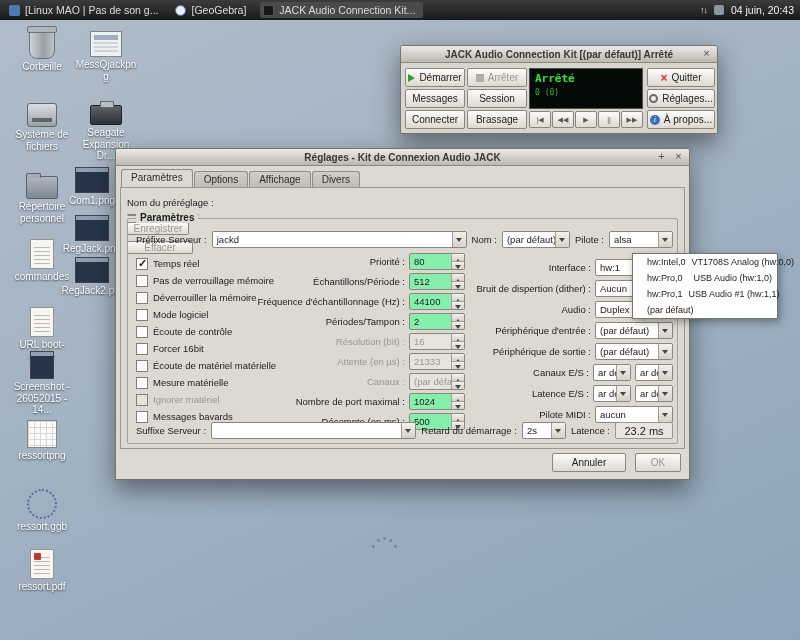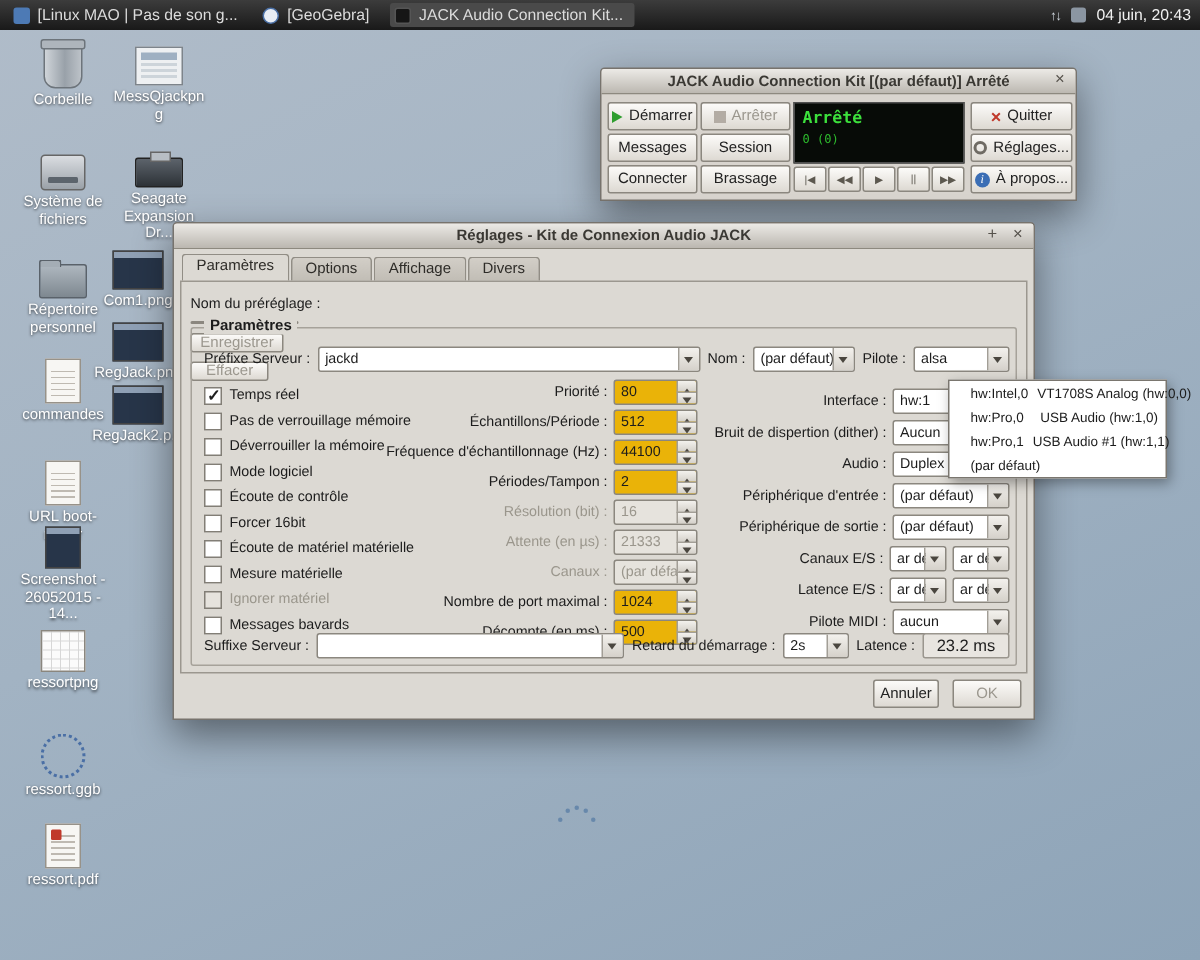--- a/index.html
+++ b/index.html
@@ -66,21 +66,21 @@
   
   .btn{display:inline-flex;align-items:center;justify-content:center;gap:4px;
     background:linear-gradient(#fcfbf9,#ddd9d2);border:1px solid #8b877f;border-radius:2px;
     font-size:10px;color:#222;cursor:default;font-family:"Liberation Sans",sans-serif;}
   .btn.dis{color:#9b978e;}
   .combo{position:relative;display:flex;align-items:center;background:#fff;border:1px solid #8b877f;
     border-radius:2px;height:17px;padding:0 17px 0 4px;font-size:9.5px;white-space:nowrap;overflow:hidden;}
   .combo .dd{position:absolute;right:0;top:0;bottom:0;width:14px;
     background:linear-gradient(#f3f1ed,#d5d1ca);border-left:1px solid #a29e96;}
   .combo .dd::after{content:"";position:absolute;left:3px;top:6px;border:3.5px solid transparent;border-top:4.5px solid #4a463f;}
-  .spinf{position:relative;display:flex;align-items:center;background:#eab308;border:1px solid #8b877f;
+  .spinf{position:relative;display:flex;align-items:center;background:#86efac;border:1px solid #8b877f;
     border-radius:2px;height:17px;padding:0 16px 0 4px;font-size:9.5px;white-space:nowrap;overflow:hidden;width:56px;flex:none;}
   .spinf.dis{background:#e6e3dd;color:#9a968c;}
   .ud{position:absolute;right:0;top:0;bottom:0;width:13px;display:flex;flex-direction:column;}
   .ud i{flex:1;position:relative;background:linear-gradient(#f3f1ed,#d5d1ca);border-left:1px solid #a29e96;}
   .ud i+i{border-top:1px solid #a29e96;}
   .ud i.u::after{content:"";position:absolute;left:3px;top:2px;border:3px solid transparent;border-bottom:4px solid #4a463f;}
   .ud i.d::after{content:"";position:absolute;left:3px;top:3px;border:3px solid transparent;border-top:4px solid #4a463f;}
   .cbrow{display:flex;align-items:center;gap:5px;height:13px;font-size:9.5px;white-space:nowrap;}
   .cb{width:12px;height:12px;background:#fff;border:1px solid #827e76;flex:none;position:relative;}
   .cbrow.checked .cb::after{content:"✓";position:absolute;top:-2px;left:1px;font-size:11px;font-weight:bold;color:#1f1f1f;}
@@ -126,21 +126,21 @@
   .rcombos{position:absolute;top:40px;right:4px;width:258px;display:flex;flex-direction:column;gap:4px;}
   .crow{display:flex;align-items:center;gap:4px;height:17px;}
   .w78{width:78px;flex:none;}
   .w38{width:38px;flex:none;padding-right:15px;}
   .w44{width:44px;flex:none;}
   .w68{width:68px;flex:none;}
   .w64{width:64px;flex:none;}
   .frow{position:absolute;bottom:4px;left:8px;right:4px;display:flex;align-items:center;gap:5px;}
   .lat{width:58px;flex:none;}
   .dlg-btns{position:absolute;right:8px;bottom:7px;display:flex;gap:9px;}
-  .dbtn{width:44px;height:19px;}
+  .dbtn{width:74px;height:19px;}
   .dbtn2{width:46px;height:19px;}
 
   
   .popup{position:absolute;left:632px;top:253px;width:146px;background:#fff;border:1px solid #7a766f;
     box-shadow:2px 3px 8px rgba(0,0,0,.35);z-index:40;}
   .prow{height:16px;display:flex;align-items:center;padding:0 5px 0 14px;font-size:9px;position:relative;white-space:nowrap;}
   .prow .pdesc{margin-left:auto;padding-left:6px;}
   .prow.selected::before{content:"✓";position:absolute;left:2px;top:2px;font-size:10px;}
 
   
@@ -326,21 +326,21 @@
 
     <div class="page">
 
       <div class="prow1">
         <span class="lab">Nom du préréglage :</span>
         <div class="combo flex1">
           <span>(par défaut)</span>
           <span class="dd"></span>
         </div>
         <button class="btn dis" style="width:62px;height:18px">Enregistrer</button>
-        <button class="btn dis" style="width:52px;height:18px">Effacer</button>
+        <button class="btn dis" style="width:66px;height:18px">Effacer</button>
       </div>
 
       <div class="groupbox">
         <span class="gb-title">Paramètres</span>
 
         <div class="srvrow">
           <span class="lab">Préfixe Serveur :</span>
           <div class="combo flex1">
             <span>jackd</span>
             <span class="dd"></span>

